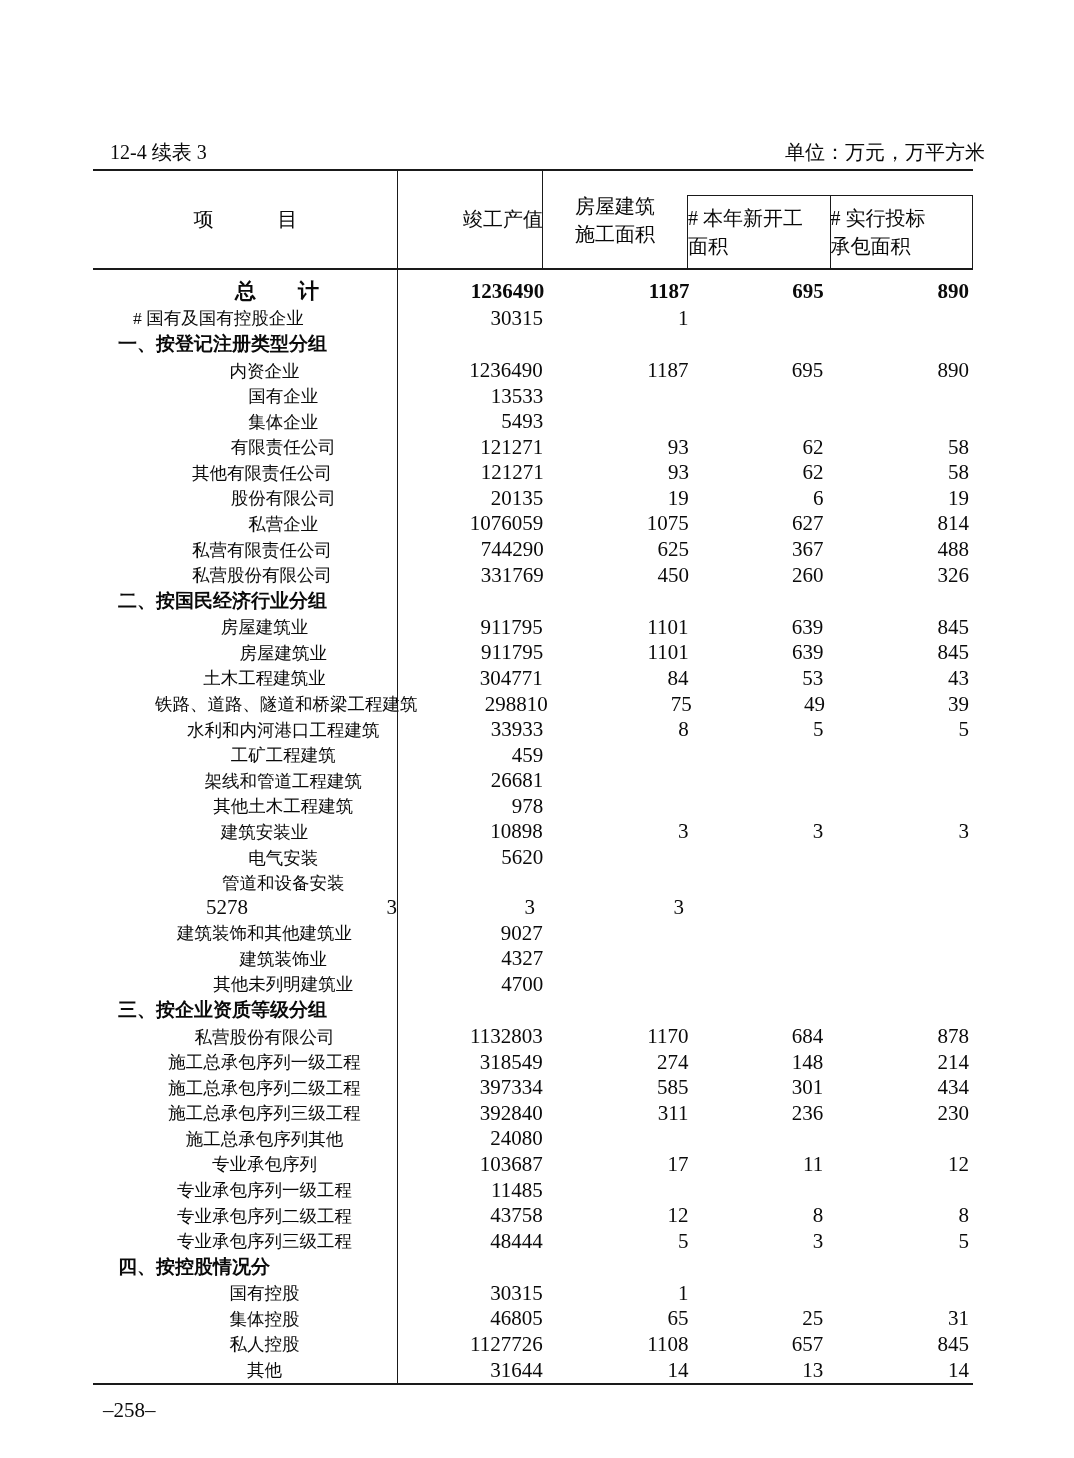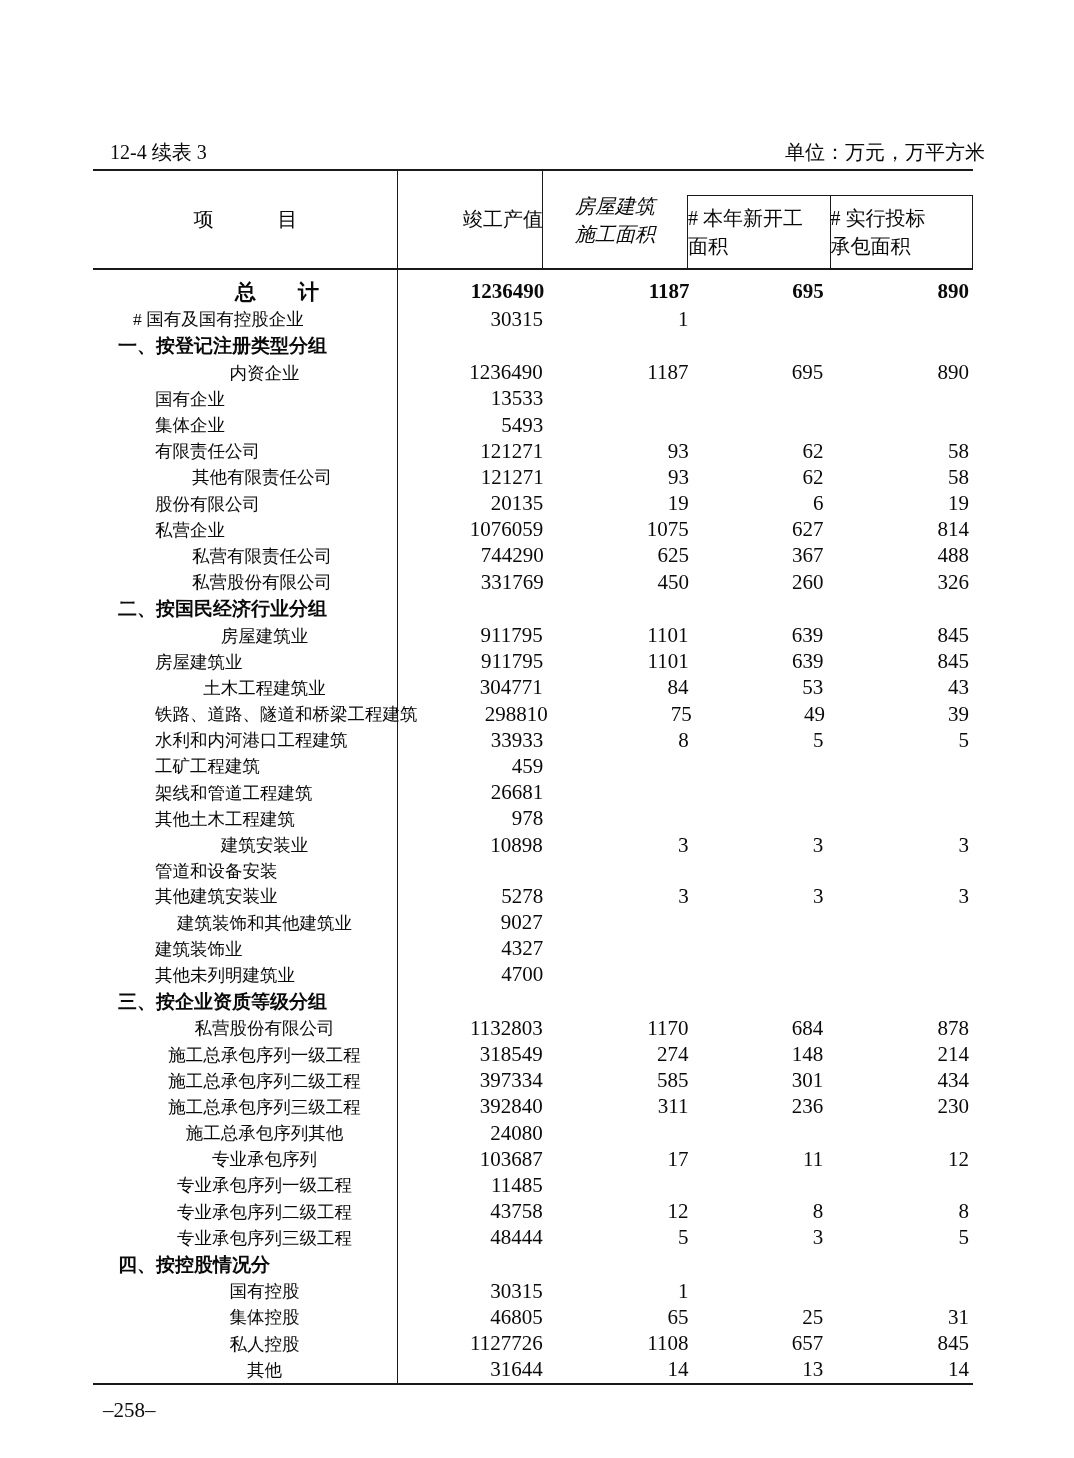--- a/index.html
+++ b/index.html
@@ -67,21 +67,20 @@
   .th-c2 {
     position: absolute;
     left: 450px; top: 0; bottom: 0;
     width: 144px;
     display: flex;
     flex-direction: column;
     align-items: center;
     justify-content: center;
     font-size: 20px;
     line-height: 1.4;
-    font-style: italic;
   }
   .subbox {
     position: absolute;
     left: 594px; top: 24px; bottom: 0; right: 0;
     border: 1.5px solid #1a1a1a;
     border-bottom: none;
     box-sizing: border-box;
     display: flex;
   }
   .th-c3, .th-c4 {
@@ -151,21 +150,21 @@
     font-family: "Liberation Sans", "DejaVu Sans", sans-serif;
   }
   .t-total .num { font-weight: bold; }
   .t-section .lbl {
     font-size: 19px;
     font-weight: bold;
     font-family: "Liberation Sans", "DejaVu Sans", sans-serif;
   }
   .t-hash .lbl  { padding-left: 20px; }
   .t-item0 .lbl { padding-left: 5px; text-align: center; }
-  .t-item1 .lbl { padding-left: 42px; }
+  .t-item1 .lbl { padding-left: 42px; text-align: center; }
   .t-item2 .lbl { padding-left: 79px; }
   
   .footer {
     position: absolute;
     left: 103px;
     top: 1398px;
     font-size: 21px;
   }
 </style>
 </head>
@@ -354,28 +353,34 @@
           <div class="num c4"></div>
         </div>
         <div class="row t-item0">
           <div class="lbl">建筑安装业</div>
           <div class="num c1">10898</div>
           <div class="num c2">3</div>
           <div class="num c3">3</div>
           <div class="num c4">3</div>
         </div>
         <div class="row t-item1">
+          <div class="lbl">电气安装</div>
+          <div class="num c1">5620</div>
+          <div class="num c2"></div>
+          <div class="num c3"></div>
+          <div class="num c4"></div>
+        </div>
+        <div class="row t-item1">
           <div class="lbl">管道和设备安装</div>
           <div class="num c1"></div>
           <div class="num c2"></div>
           <div class="num c3"></div>
           <div class="num c4"></div>
         </div>
         <div class="row t-item1">
-          <div class="lbl">其他建筑安装业</div>
           <div class="num c1">5278</div>
           <div class="num c2">3</div>
           <div class="num c3">3</div>
           <div class="num c4">3</div>
         </div>
         <div class="row t-item0">
           <div class="lbl">建筑装饰和其他建筑业</div>
           <div class="num c1">9027</div>
           <div class="num c2"></div>
           <div class="num c3"></div>

